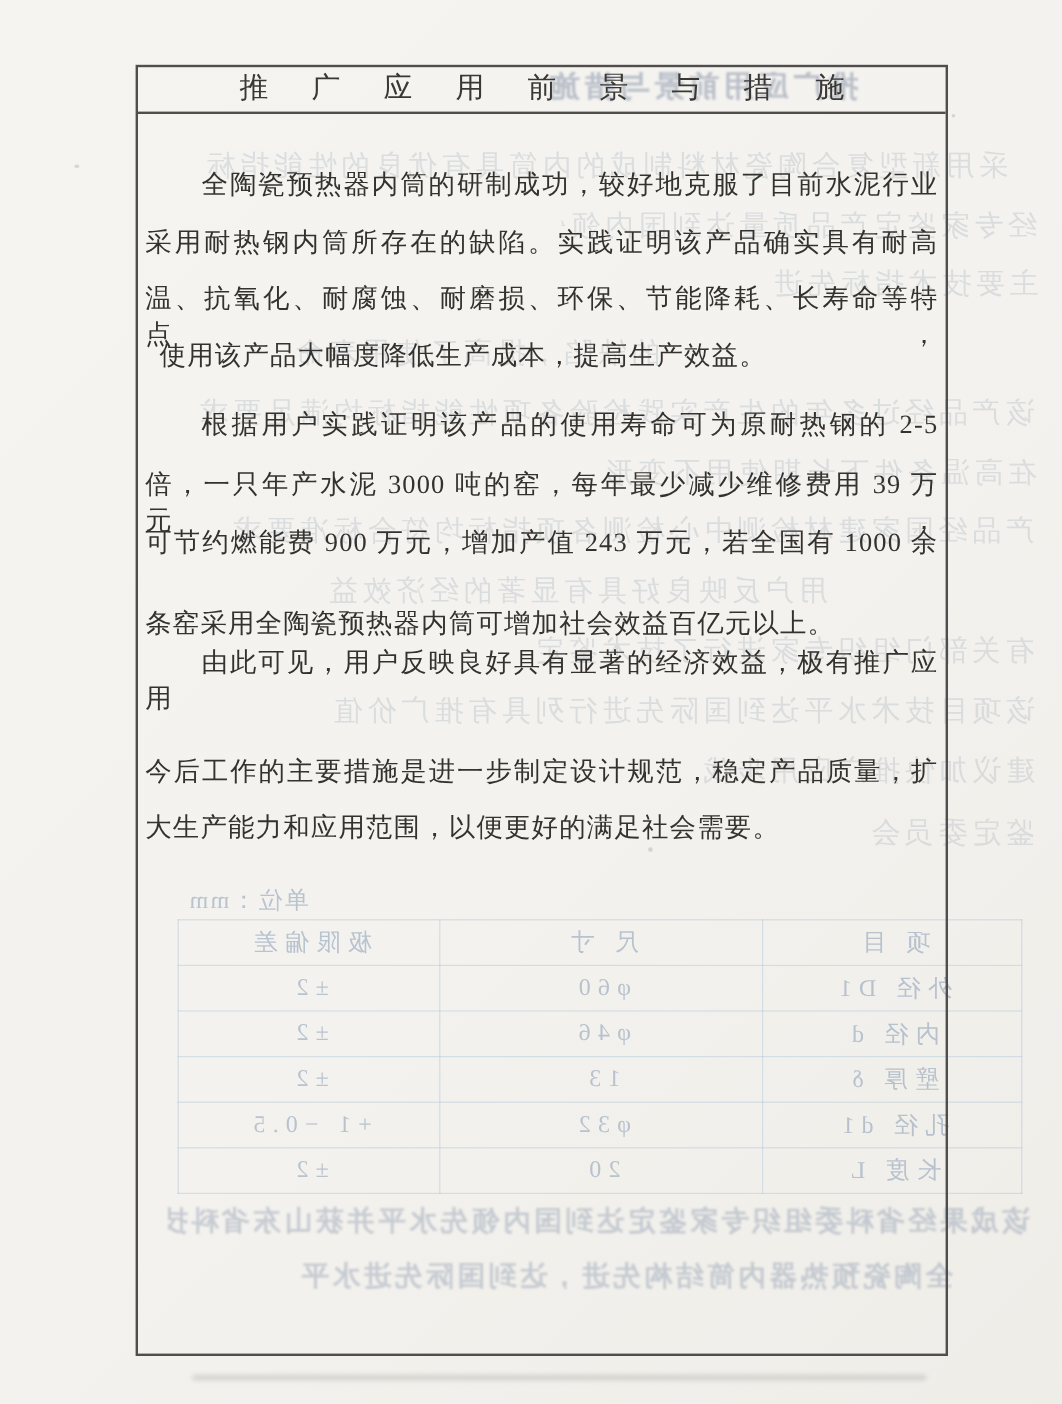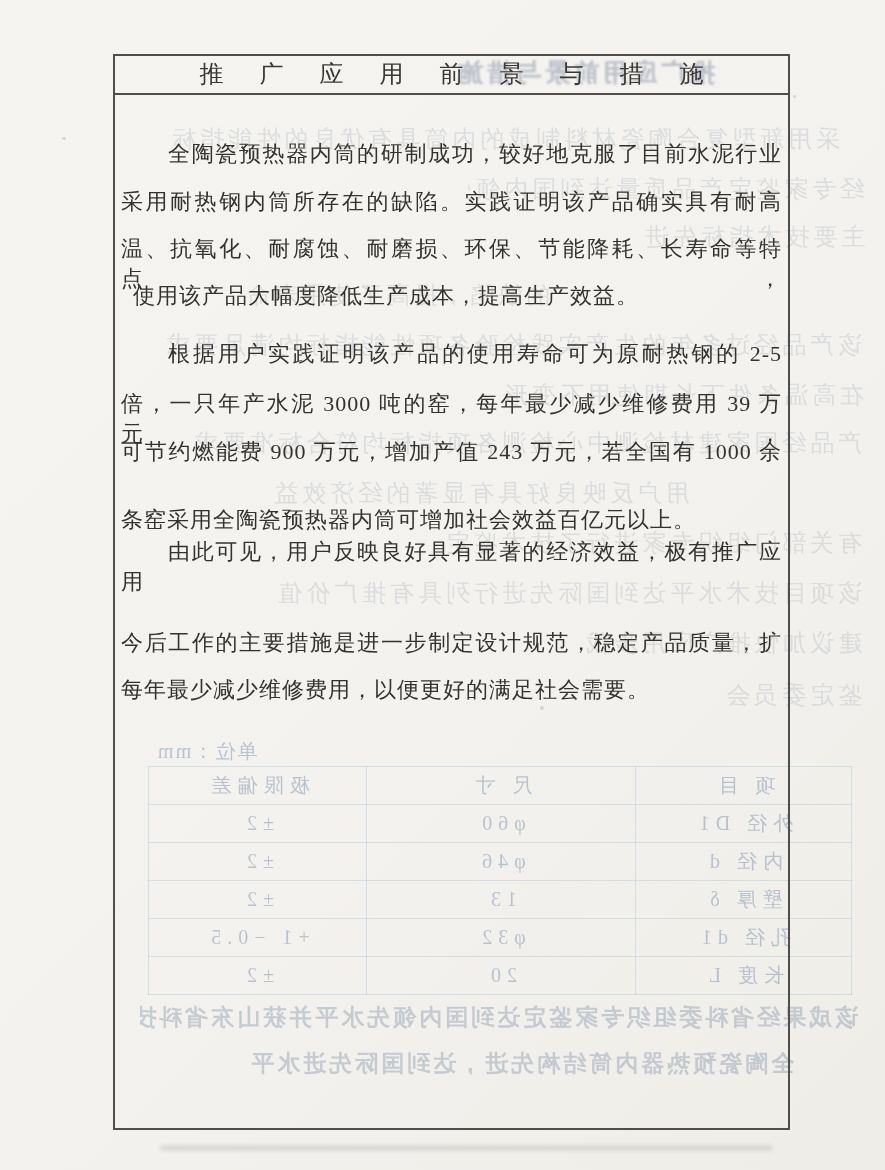--- a/index.html
+++ b/index.html
@@ -154,21 +154,21 @@
       <div class="line j ind" style="top:44px;">全陶瓷预热器内筒的研制成功，较好地克服了目前水泥行业</div>
       <div class="line j" style="top:139px;">温、抗氧化、耐腐蚀、耐磨损、环保、节能降耗、长寿命等特点，</div>
       <div class="line j" style="top:92px;">采用耐热钢内筒所存在的缺陷。实践证明该产品确实具有耐高</div>
       <div class="line" style="top:186px;margin-left:12px;">使用该产品大幅度降低生产成本，提高生产效益。</div>
       <div class="line j ind" style="top:244px;">根据用户实践证明该产品的使用寿命可为原耐热钢的 2-5</div>
       <div class="line j" style="top:294px;">倍，一只年产水泥 3000 吨的窑，每年最少减少维修费用 39 万元，</div>
       <div class="line j" style="top:342px;">可节约燃能费 900 万元，增加产值 243 万元，若全国有 1000 余</div>
       <div class="line" style="top:410px;">条窑采用全陶瓷预热器内筒可增加社会效益百亿元以上。</div>
       <div class="line j ind" style="top:442px;">由此可见，用户反映良好具有显著的经济效益，极有推广应用</div>
       <div class="line j" style="top:533px;">今后工作的主要措施是进一步制定设计规范，稳定产品质量，扩</div>
-      <div class="line" style="top:580px;">每年最少减少维修费用，以便更好的满足社会需要。</div>
+      <div class="line" style="top:580px;">大生产能力和应用范围，以便更好的满足社会需要。</div>
     </div>
   </div>
 
   <div class="shadow-line"></div>
   <div class="speck" style="left:62px;top:137px;width:4px;height:3px;"></div>
   <div class="speck" style="left:793px;top:95px;width:3px;height:3px;"></div>
   <div class="speck" style="left:540px;top:706px;width:4px;height:4px;"></div>
   <div class="speck" style="left:612px;top:402px;width:3px;height:3px;"></div>
 
 </div>

